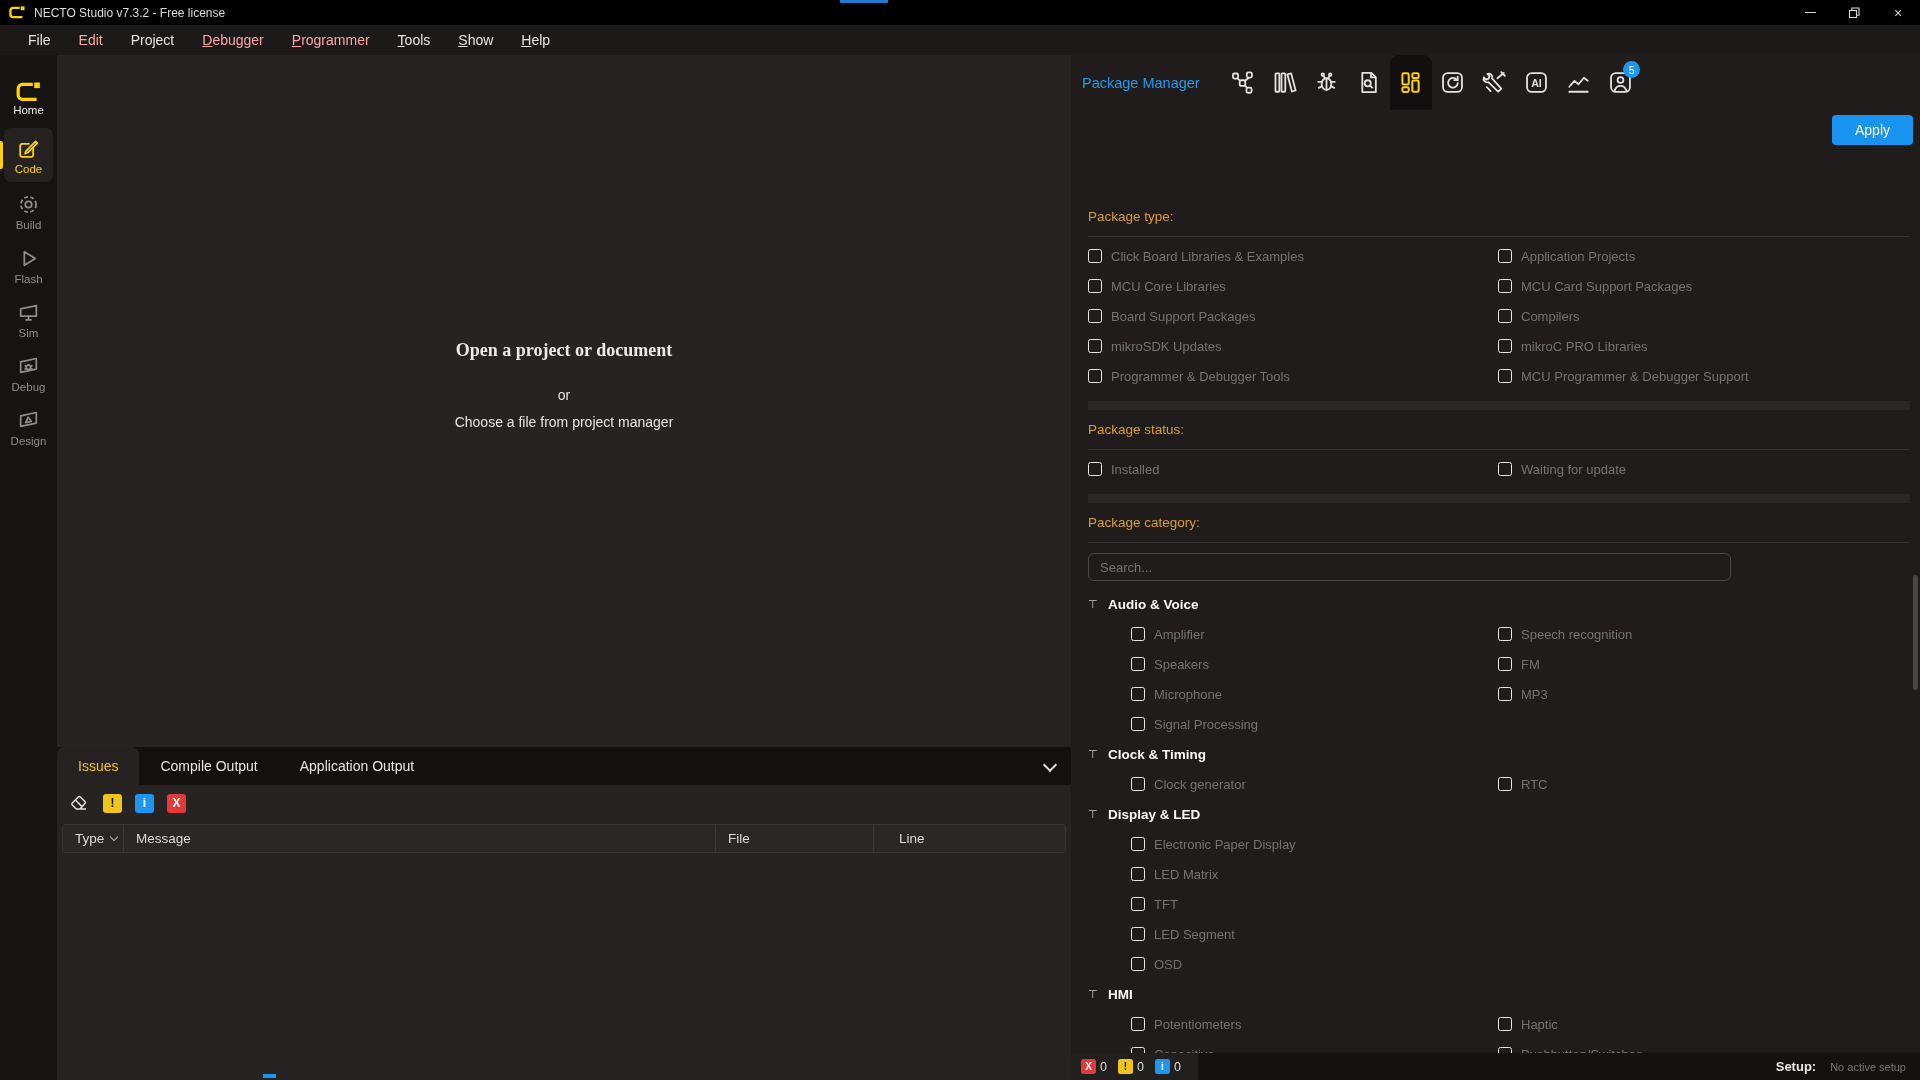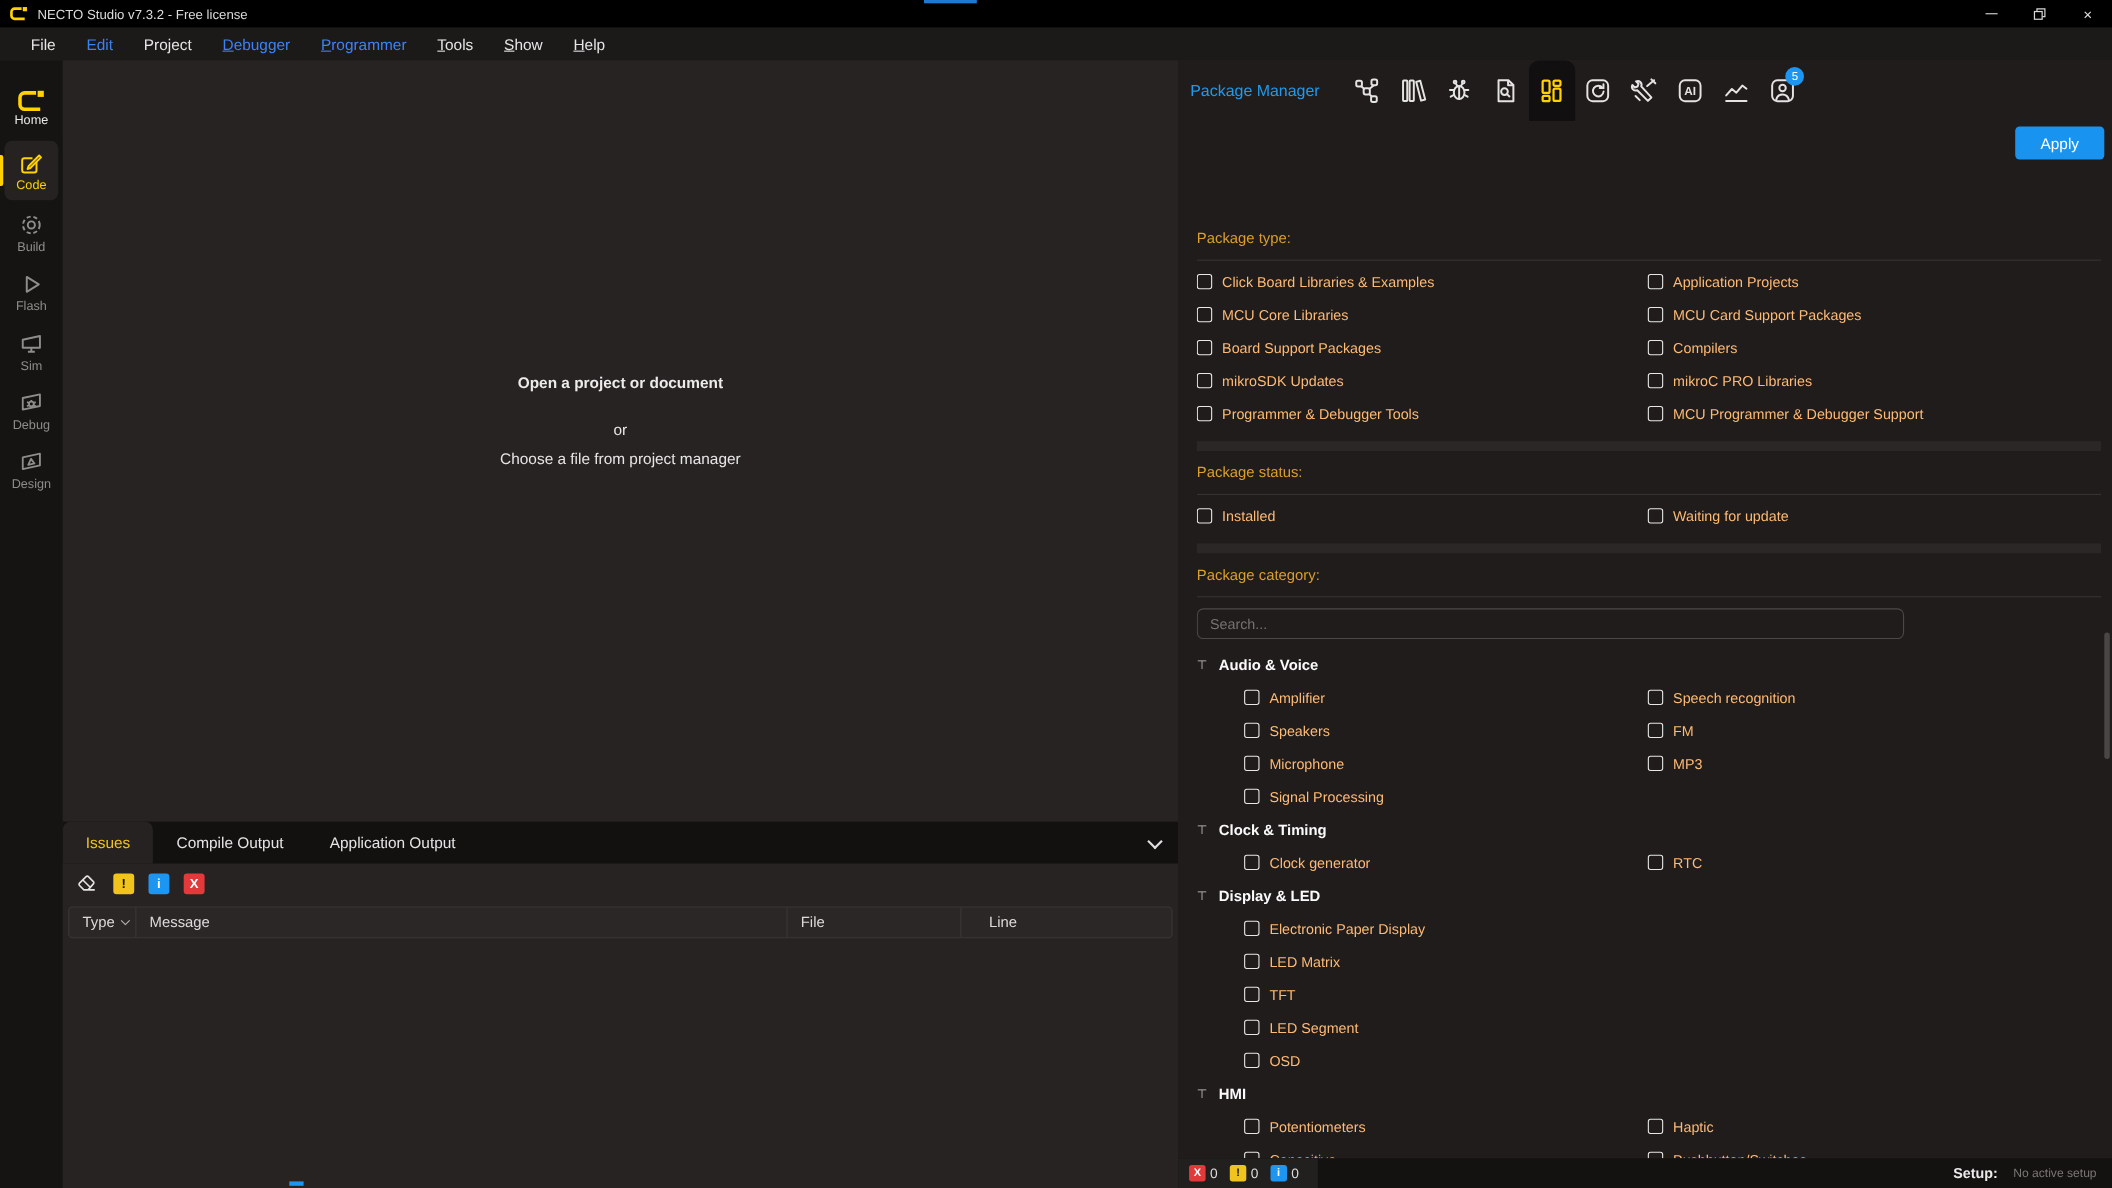--- a/index.html
+++ b/index.html
@@ -13,38 +13,38 @@
   .tb-accent { position:absolute; left:840px; top:0; width:48px; height:3px; background:#1e7ad1; }
   .win-controls { position:absolute; right:0; top:0; height:25px; display:flex; }
   .win-btn { width:44px; height:25px; display:flex; align-items:center; justify-content:center; color:#d8d8d8; }
   .win-btn .minus { width:11px; height:1px; background:#d8d8d8; }
   .win-btn.close { font-size:14px; }
 
   
   .menubar { position:absolute; left:0; top:25px; width:1920px; height:30px; background:#1c1919;
     display:flex; align-items:center; padding-left:14px; }
   .menu-item { font-size:14px; color:#e6e4e4; padding:0 14px; line-height:30px; }
-  .menu-item.disabled { color:#3b82f6; }
+  .menu-item.disabled { color:#fca5a5; }
   .menu-item.mn::first-letter { text-decoration:underline; }
 
   
   .sidebar { position:absolute; left:0; top:55px; width:57px; height:1025px; background:#161313; z-index:5; }
   .side-item { position:relative; width:57px; height:50px; margin-bottom:4px; display:flex; flex-direction:column;
     align-items:center; justify-content:center; gap:2px; }
   .side-item .lbl { font-size:11.5px; color:#8f8c8c; }
   .side-item.home { margin-top:19px; }
   .side-item.home .lbl { color:#e9e7e7; }
   .side-item.active { background:#262222; border-radius:7px; width:49px; margin-left:4px; height:54px; }
   .side-item.active .lbl { color:#ffd200; }
   .active-bar { position:absolute; left:-4px; top:13px; width:3px; height:28px; background:#ffd200; border-radius:0 2px 2px 0; }
 
   
   .editor { position:absolute; left:57px; top:55px; width:1014px; height:1025px; background:#272323; }
   .empty-state { position:absolute; top:285px; left:0; width:100%; text-align:center; color:#eceaea; }
-  .empty-state .t { font-size:14px; font-weight:bold; margin-bottom:26px; }
+  .empty-state .t { font-size:18px; font-weight:bold; margin-bottom:26px;font-family:Liberation Serif, serif; }
   .empty-state .l { font-size:14px; margin-bottom:11px; color:#e7e5e5; }
 
   
   .issues { position:absolute; left:0; top:692px; width:1014px; height:333px; }
   .issues-tabbar { height:38px; background:#131010; display:flex; align-items:flex-end; position:relative; }
   .issue-tab { font-size:14px; color:#e6e4e4; padding:0 21px; line-height:38px; height:38px; }
   .issue-tab.active { background:#262222; color:#f0c41c; border-radius:7px 7px 0 0; }
   .panel-chevron { position:absolute; right:16px; top:13px; width:10px; height:10px;
     border-right:2px solid #e0dede; border-bottom:2px solid #e0dede; transform:rotate(45deg); }
   .issues-toolbar { height:36px; display:flex; align-items:center; gap:13px; padding-left:11px; }
@@ -75,21 +75,21 @@
   .pm-body { position:absolute; left:17px; right:10px; top:115px; bottom:27px; overflow:hidden;margin-top:39px; }
   .pm-heading { color:#d99e2b; font-size:13.5px; height:20px; }
   .sep { border:none; border-top:1px solid #363232; margin:7px 0 4px 0; }
   .band { height:9px; background:#2b2727; margin:10px -10px 12px -17px; }
   .cat-grid { display:flex; }
   .cat-col { display:flex; flex-direction:column; }
   .cat-col.left { width:410px; }
   .cat-col.right { flex:1; }
   .check-item { height:30px; display:flex; align-items:center; gap:9px; }
   .checkbox { width:14px; height:14px; border:1.5px solid #e8e6e6; border-radius:2.5px; flex:none; }
-  .check-label { color:#fdba74; font-size:13px; }
+  .check-label { color:#737373; font-size:13px; }
   .search-box { width:643px; height:28px; background:transparent; border:1px solid #4c4848; border-radius:6px;
     color:#d8d6d6; font-size:13px; padding:0 11px; font-family:inherit; margin:6px 0 8px 0; }
   .search-box::placeholder { color:#767272; }
   .category-header { height:30px; display:flex; align-items:center; gap:10px; }
   .category-name { color:#fbfafa; font-size:13.5px; font-weight:bold; }
   .expander { color:#c6c4c4; font-size:11px; width:10px; }
   .category .cat-col.left .check-item { padding-left:43px; }
   .pm-scrollbar { position:absolute; right:2px; top:520px; width:5px; height:115px; background:#4a4646; border-radius:3px; }
 
   

